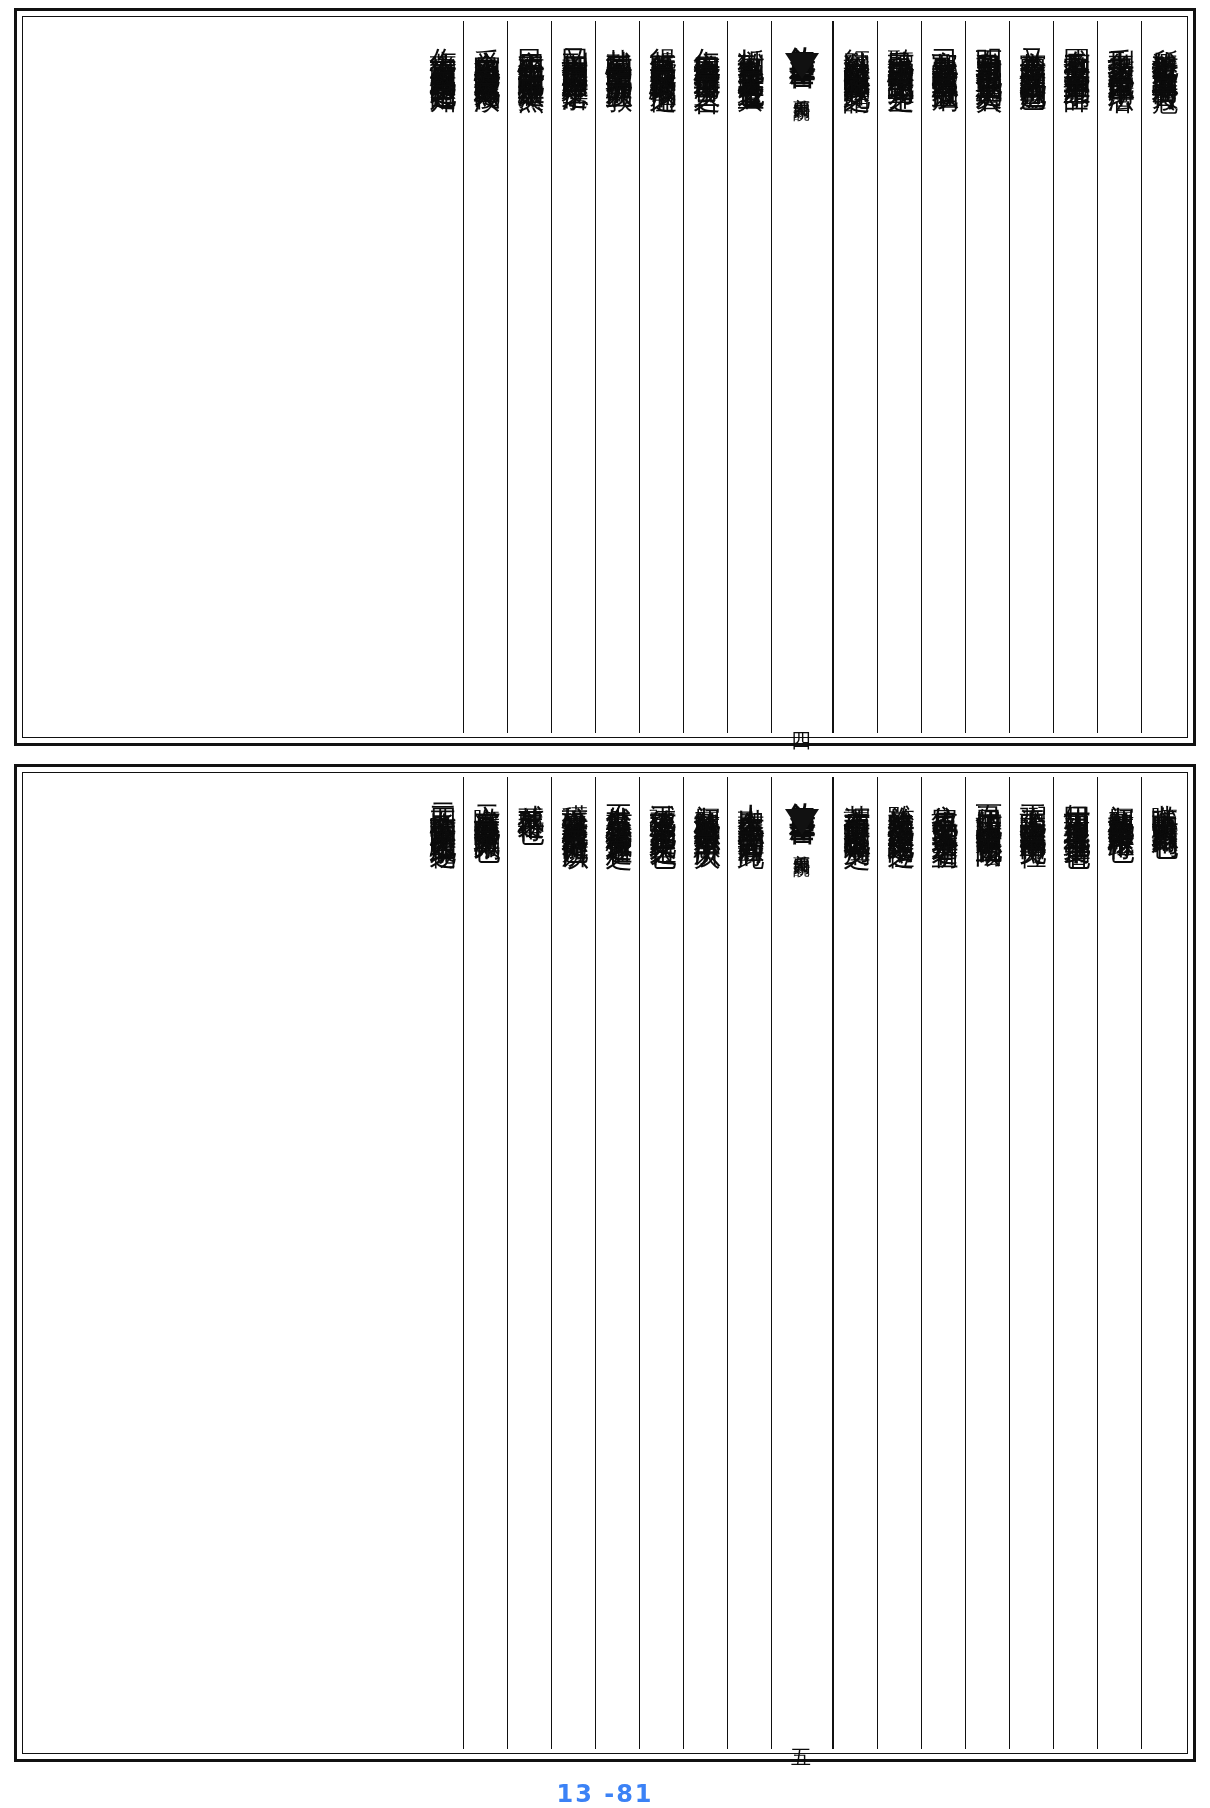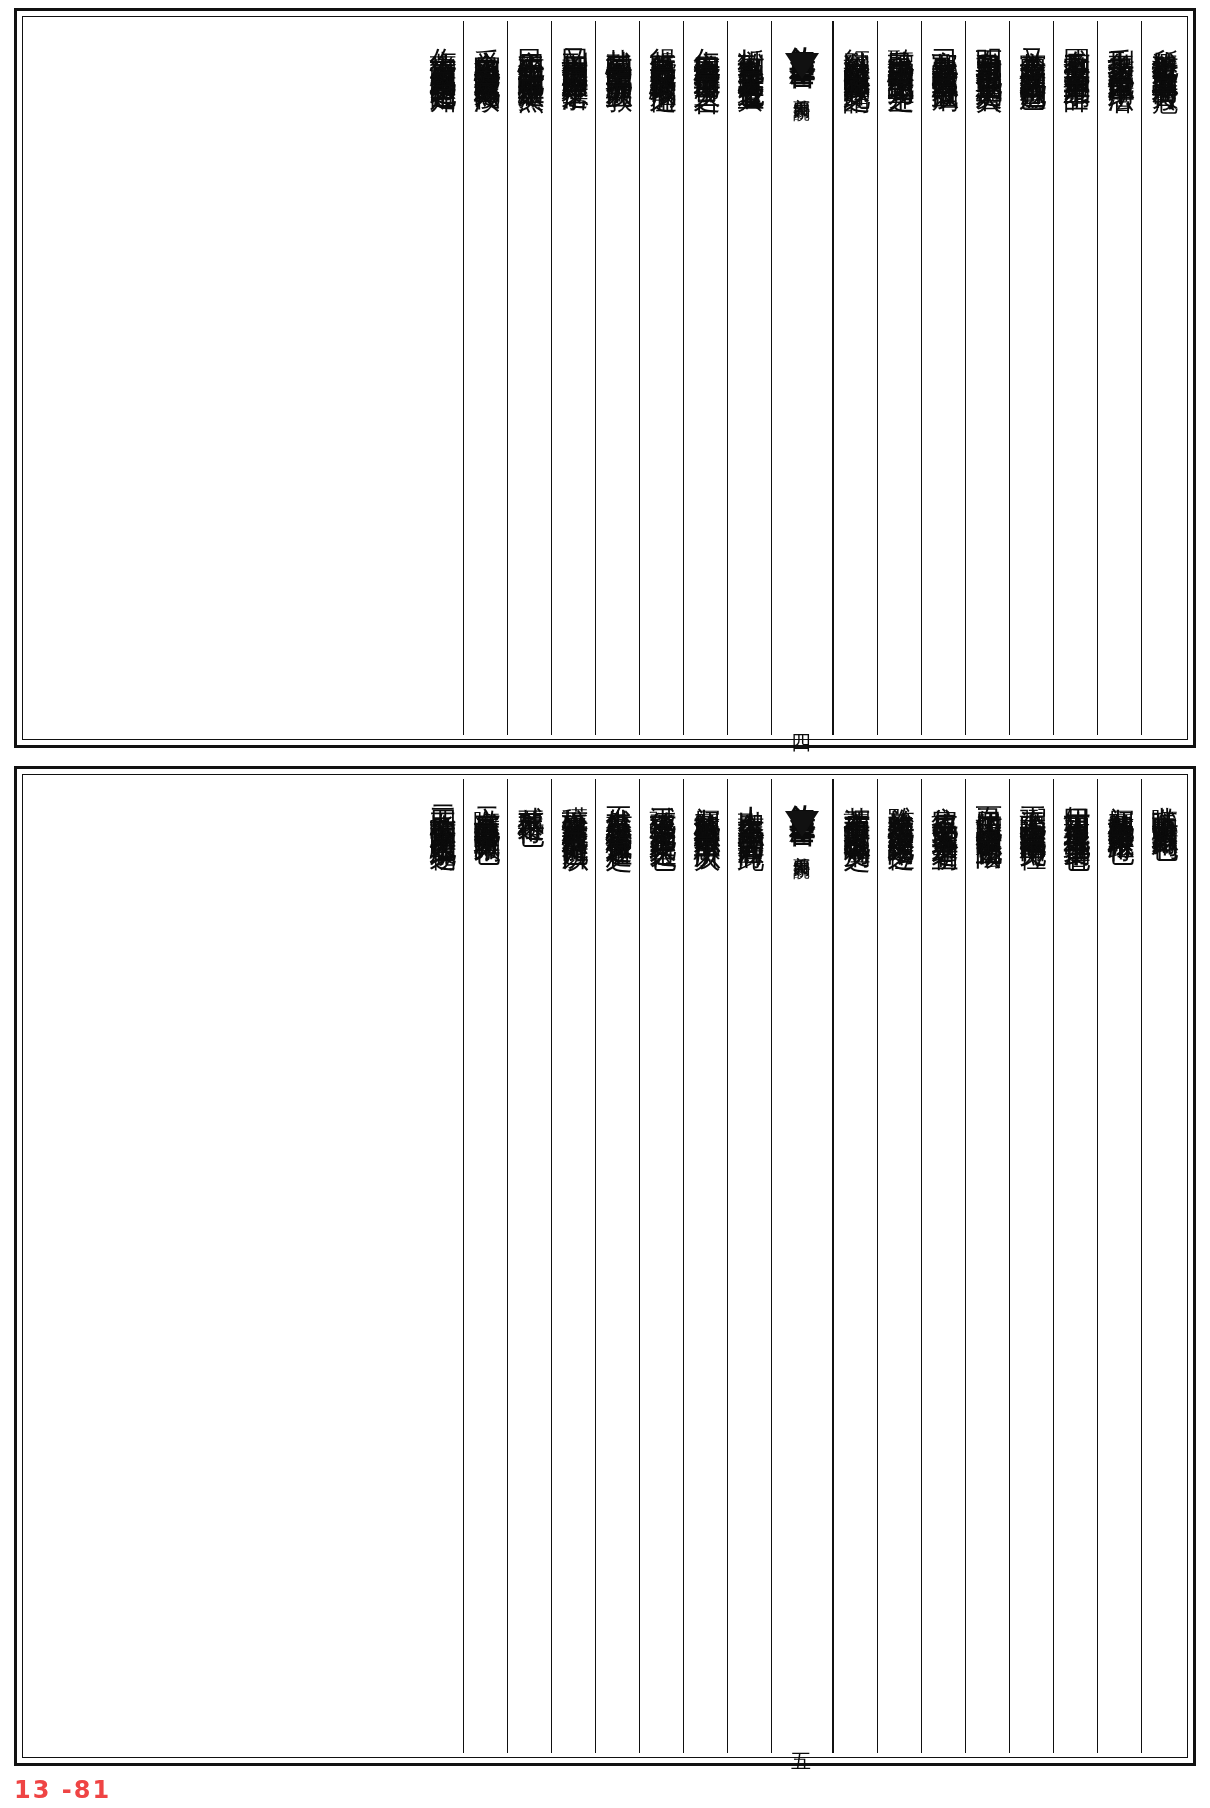--- a/index.html
+++ b/index.html
@@ -103,25 +103,26 @@
   .center-num {
     writing-mode: vertical-rl;
     text-orientation: upright;
     font-size: 20px;
     margin-top: auto;
     padding-bottom: 10px;
     color: #0b0b0b;
   }
 
   .footer {
+    text-align: center;
     font-size: 24px;
     font-weight: bold;
     letter-spacing: 2px;
-    padding-top: 10px;
-    color: #ef4444;
+    padding-top: 18px;
+    color: #3b82f6;
     font-family: "DejaVu Sans", sans-serif;
   }
 </style>
 </head>
 <body>
 
 <div class="page">
 
   <div class="leaf leaf-top">
     <div class="leaf-inner">

